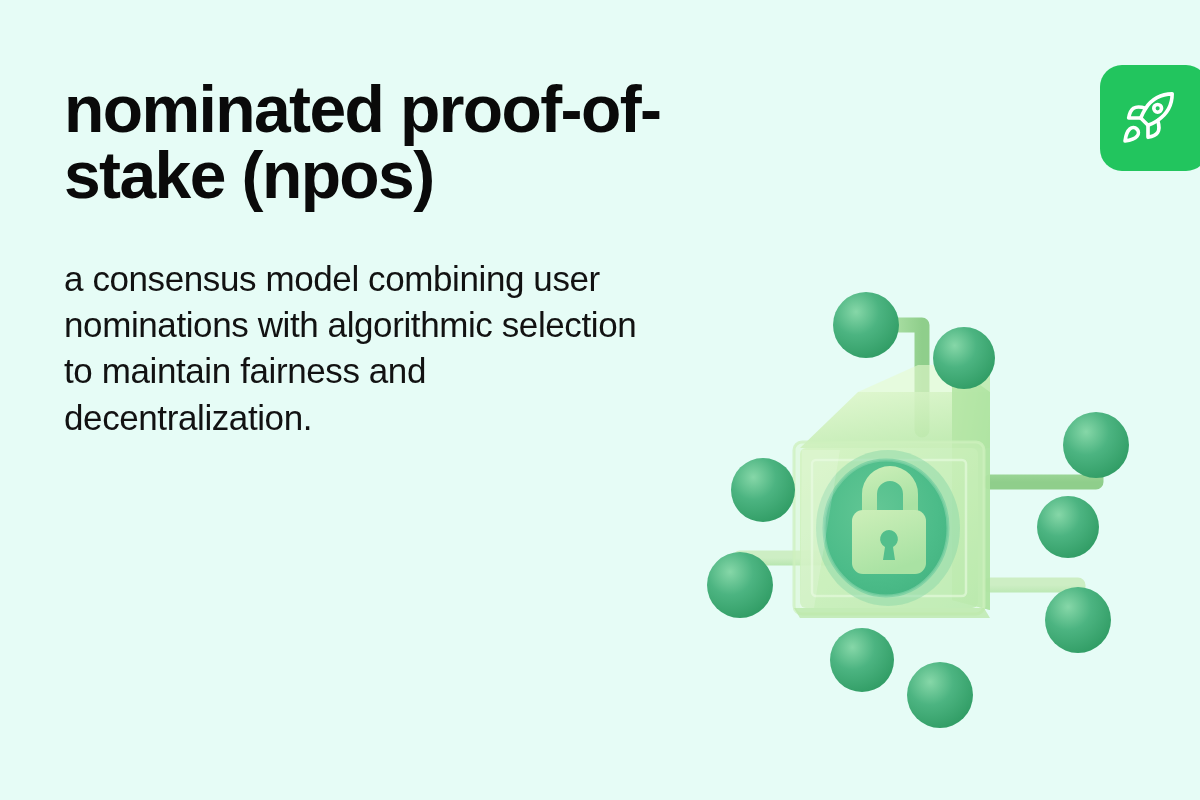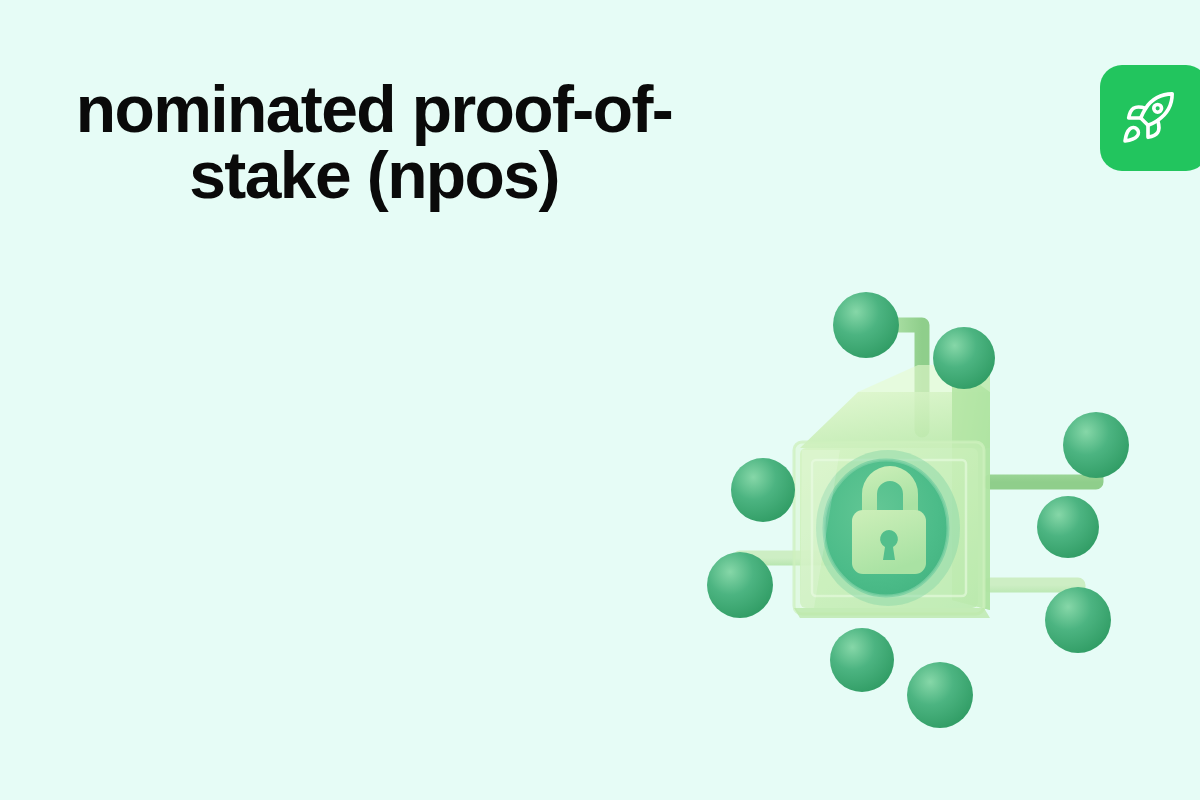--- a/index.html
+++ b/index.html
@@ -13,21 +13,20 @@
     background: #e6fcf6;
     font-family: "Liberation Sans", sans-serif;
     -webkit-font-smoothing: antialiased;
   }
   #page {
     position: relative;
     width: 1200px;
     height: 800px;
     background: #e6fcf6;
     overflow: hidden;
-    text-align: center;
   }
 
   
   #text-col {
     position: absolute;
     left: 64px;
     top: 76px;
     width: 620px;
   }
   #page-title {
@@ -79,20 +78,21 @@
   }
   #illustration svg { display: block; }
 </style>
 </head>
 <body>
 
 <div id="page">
 
   <div id="text-col">
     <h1 id="page-title">nominated proof-of-stake (npos)</h1>
+    <p id="page-description">a consensus model combining user nominations with algorithmic selection to maintain fairness and decentralization.</p>
   </div>
 
   <div id="rocket-badge">
     <span>
       <svg width="58" height="58" viewBox="0 0 24 24" fill="none" stroke="#ffffff" stroke-width="1.5" stroke-linecap="round" stroke-linejoin="round">
         <path d="M4.5 16.5c-1.5 1.26-2 5-2 5s3.74-.5 5-2c.71-.84.7-2.13-.09-2.91a2.18 2.18 0 0 0-2.91-.09z"></path>
         <path d="M12 15l-3-3a22 22 0 0 1 2-3.95A12.88 12.88 0 0 1 22 2c0 2.72-.78 7.5-6 11a22.35 22.35 0 0 1-4 2z"></path>
         <path d="M9 12H4s.55-3.03 2-4c1.62-1.08 5 0 5 0"></path>
         <path d="M12 15v5s3.03-.55 4-2c1.08-1.62 0-5 0-5"></path>
         <circle cx="16" cy="8" r="1.6"></circle>

